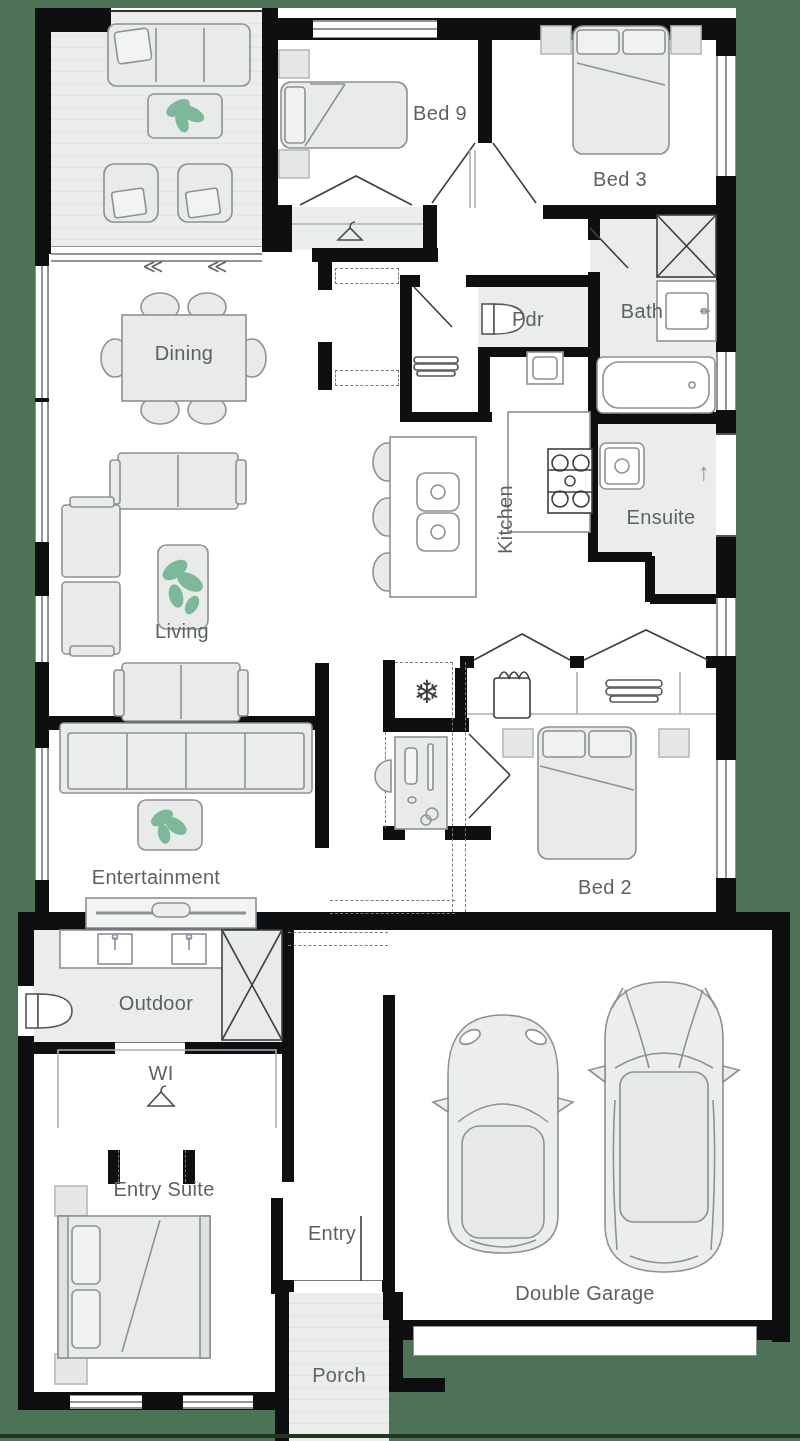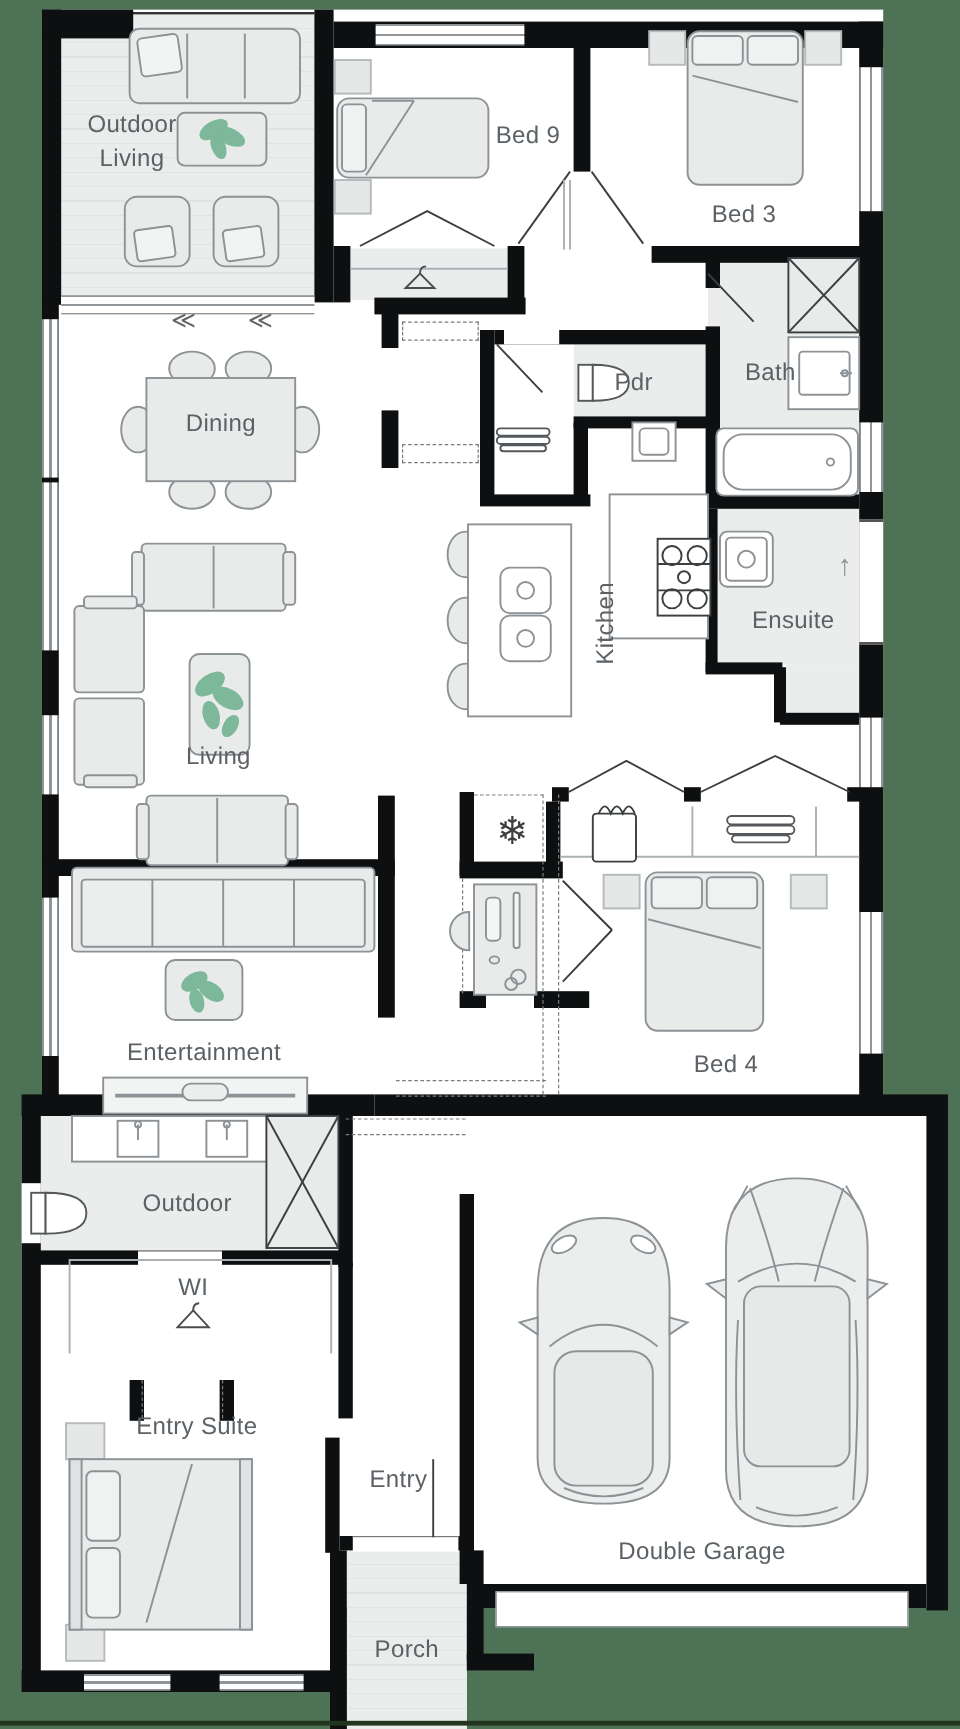--- a/index.html
+++ b/index.html
@@ -395,31 +395,30 @@
       <path d="M605,1082 L589,1070 L605,1066 Z" fill="#eceeee"></path>
       <path d="M723,1082 L739,1070 L723,1066 Z" fill="#eceeee"></path>
     </g>
   </svg>
 
   <div class="icon" style="left:404px;top:672px;width:46px;height:40px;font-size:32px;line-height:40px;">❄</div>
   <div class="icon" style="left:138px;top:254px;width:30px;font-size:20px;color:#666;">≪</div>
   <div class="icon" style="left:202px;top:254px;width:30px;font-size:20px;color:#666;">≪</div>
   <div class="icon" style="left:692px;top:458px;width:24px;font-size:24px;color:#8d9296;">↑</div>
 
-  <div class="lbl two" style="left:48px;top:90px;width:124px;">Outdoor Living</div>
   <div class="lbl" style="left:400px;top:102px;width:80px;">Bed 9</div>
   <div class="lbl" style="left:575px;top:168px;width:90px;">Bed 3</div>
   <div class="lbl" style="left:500px;top:308px;width:56px;">Pdr</div>
   <div class="lbl" style="left:602px;top:300px;width:80px;">Bath</div>
   <div class="lbl" style="left:144px;top:342px;width:80px;">Dining</div>
   <div class="lbl" style="left:450px;top:508px;width:110px;transform:rotate(-90deg);">Kitchen</div>
   <div class="lbl" style="left:613px;top:506px;width:96px;">Ensuite</div>
   <div class="lbl" style="left:142px;top:620px;width:80px;">Living</div>
-  <div class="lbl" style="left:70px;top:866px;width:200px;">Entertainment</div>
-  <div class="lbl" style="left:560px;top:876px;width:90px;">Bed 4</div>
+  <div class="lbl" style="left:56px;top:866px;width:200px;">Entertainment</div>
+  <div class="lbl" style="left:560px;top:876px;width:90px;">Bed 2</div>
   <div class="lbl" style="left:108px;top:992px;width:96px;">Outdoor</div>
   <div class="lbl" style="left:136px;top:1062px;width:50px;">WI</div>
   <div class="lbl" style="left:96px;top:1178px;width:136px;">Entry Suite</div>
   <div class="lbl" style="left:300px;top:1196px;width:64px;margin-top:26px;">Entry</div>
   <div class="lbl" style="left:302px;top:1364px;width:74px;">Porch</div>
   <div class="lbl" style="left:500px;top:1282px;width:170px;">Double Garage</div>
 
   <div class="abs" style="left:0;top:1434px;width:800px;height:4px;background:#23341f;"></div>
 </div>
 

